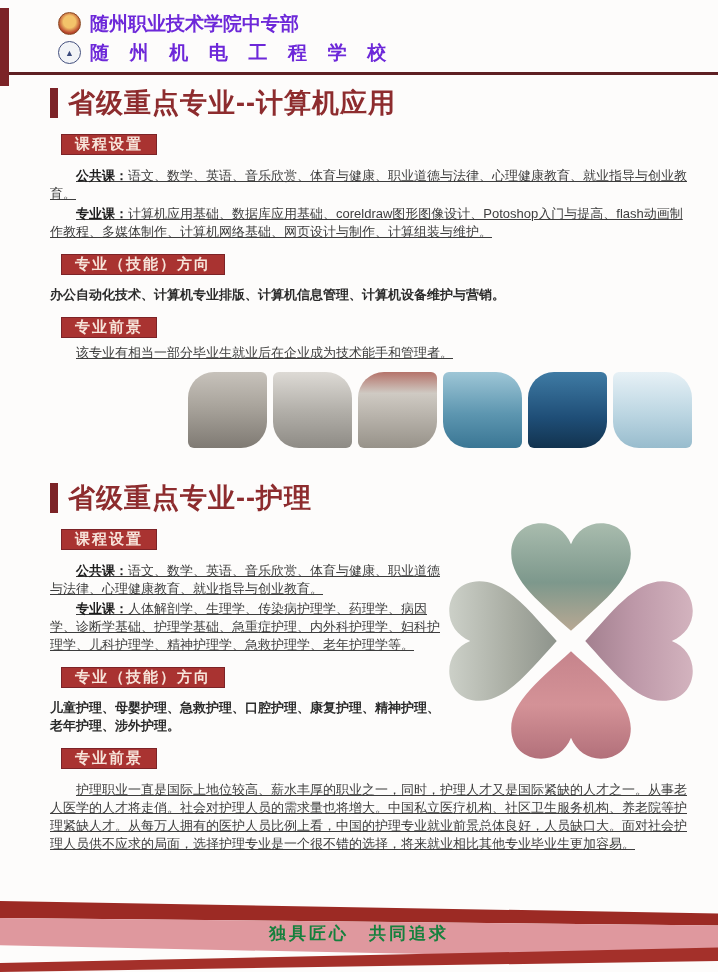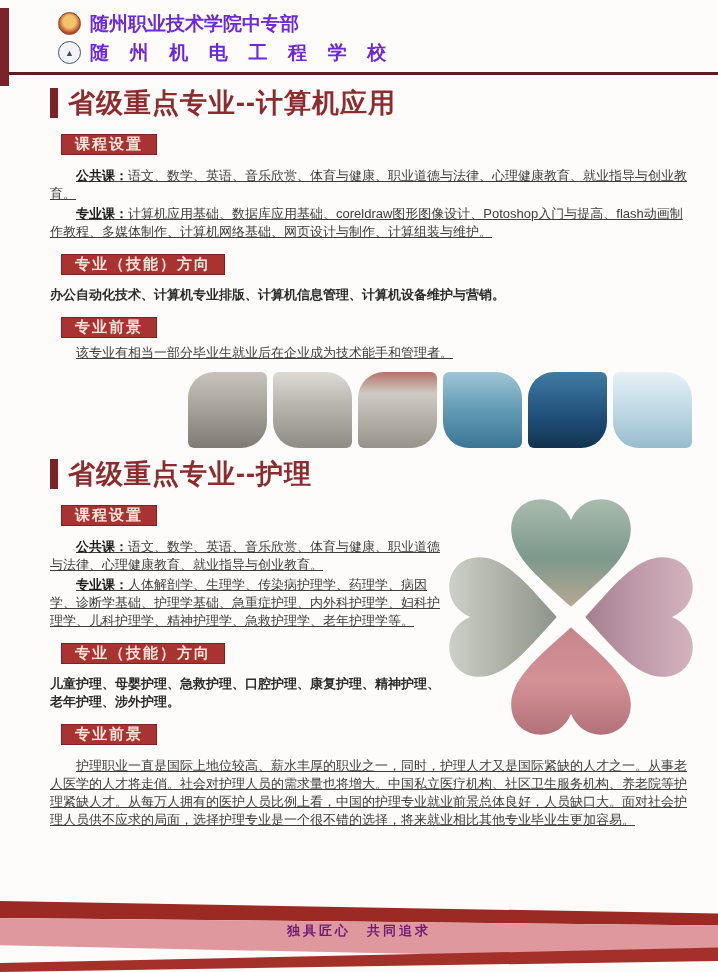--- a/index.html
+++ b/index.html
@@ -19,21 +19,21 @@
   .logo-2 { background:#f2f4f7; border:1.5px solid #44507e; color:#3a4a7c; }
   .school-name { font-family:"DejaVu Serif","Liberation Serif",serif; font-weight:bold;
                  font-size:19px; color:#6d28d9; white-space:nowrap; }
   .school-name.spaced { letter-spacing:7px; }
   .divider { height:3px; background:#5e1f23; margin-top:5px; }
   
   .content { padding:0 28px 0 50px; }
   .sec-title { display:flex; align-items:center; gap:10px; }
   .sec-title .tbar { width:8px; height:30px; background:#7c2327; }
   .sec-title .ttext { font-size:27px; font-weight:bold; color:#8d2c2e; letter-spacing:1px; }
-  .mt10 { margin-top:10px; } .mt16 { margin-top:8px; }
+  .mt10 { margin-top:10px; } .mt16 { margin-top:32px; }
   .badge { display:inline-flex; align-items:flex-end; gap:4px; height:22px; margin-top:12px; }
   .badge .flank { width:7px; background:#7c2327; }
   .badge .box { background:#a93331; border:1px solid #7c2327; color:#f7e4da;
                 font-size:15px; font-weight:bold; letter-spacing:2px;
                 padding:0 13px; display:flex; align-items:center; }
   .para { font-size:13px; line-height:18px; color:#3d3d3d; text-indent:2em; margin-top:8px;text-decoration:underline; }
   .para.tight { margin-top:2px; }
   .para b { color:#1c1c1c; }
   .dir-text { font-size:13px; line-height:18px; font-weight:bold; color:#2b2b2b; margin-top:7px; }
   
@@ -57,21 +57,21 @@
   .h-bottom { left:68px; top:128px; transform:rotate(180deg); }
   .h-left   { left:0;  top:64px; transform:rotate(-90deg); }
   .h-right  { left:136px; top:64px; transform:rotate(90deg); }
   
   .footer { position:absolute; left:0; bottom:0; width:718px; height:74px; }
   .wedge { position:absolute; inset:0; }
   .w-dark-top  { background:#9c2a24; clip-path:polygon(0 4%,100% 21%,100% 37%,0 27%); }
   .w-pink      { background:#df989e; clip-path:polygon(0 27%,100% 37%,100% 84%,0 64%); }
   .w-dark-bot  { background:#a4302a; clip-path:polygon(0 100%,0 88%,100% 67%,100% 85%); }
   .slogan { position:absolute; left:0; top:24px; width:100%; text-align:center;
-            font-size:13px; font-weight:bold; color:#701a75; letter-spacing:3px; }
+            font-size:17px; font-weight:bold; color:#15803d; letter-spacing:3px; }
 </style>
 </head>
 <body>
 
 <div class="page">
 
   <div class="left-strip"></div>
 
   <div class="header">
     <div class="logo-row">

